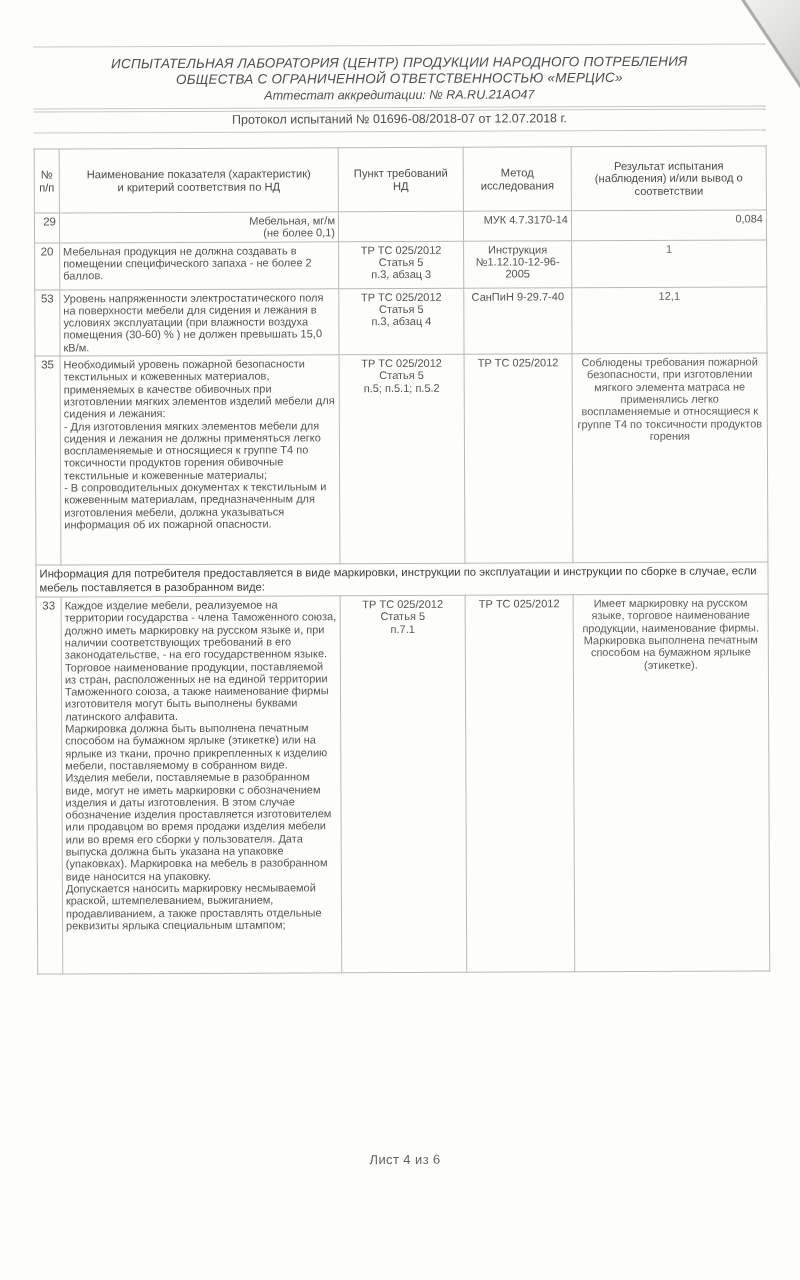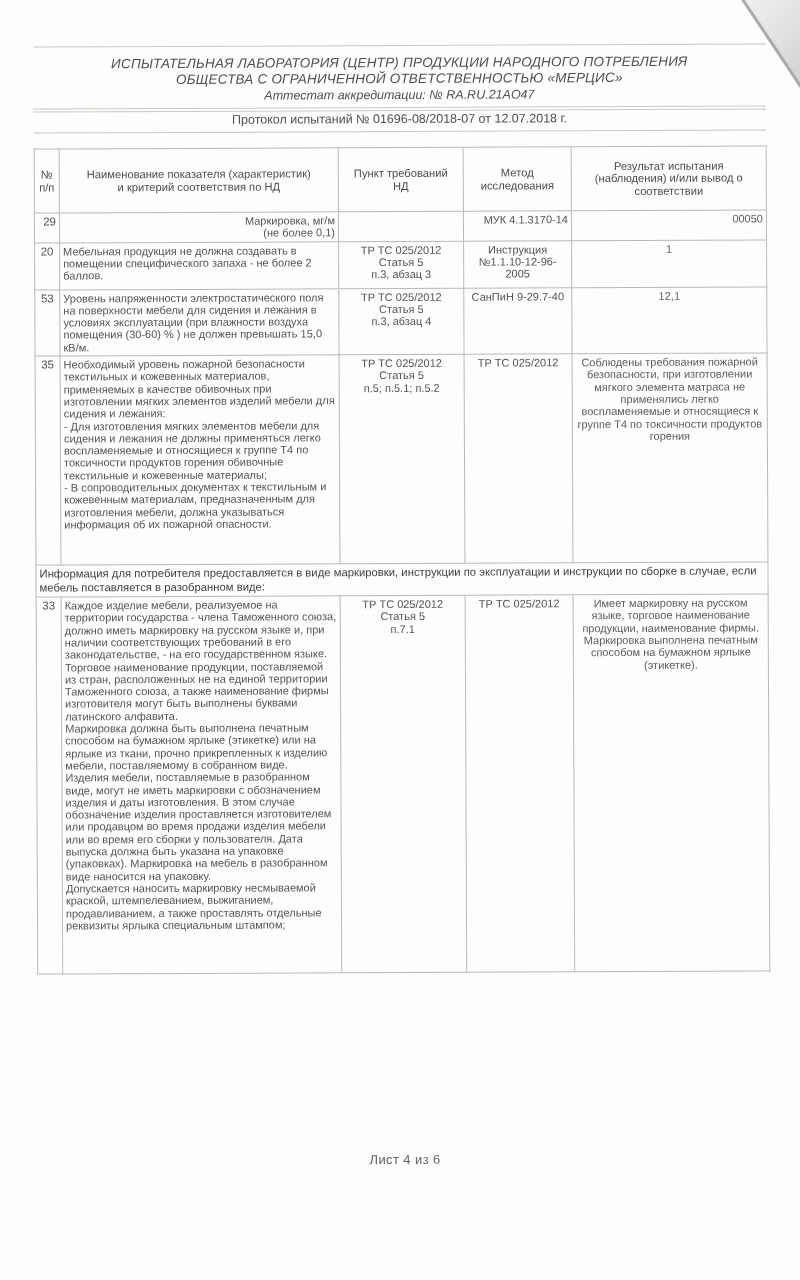--- a/index.html
+++ b/index.html
@@ -122,34 +122,34 @@
           <th>Метод
 исследования</th>
           <th>Результат испытания
 (наблюдения) и/или вывод о
 соответствии</th>
         </tr>
       </thead>
       <tbody>
         <tr class="r29">
           <td class="num">29</td>
-          <td class="name">Маркировка, мг/м
+          <td class="name">Мебельная, мг/м
 (не более 0,1)</td>
           <td class="req"></td>
-          <td class="method">МУК 4.1.3170-14</td>
-          <td class="result">00050</td>
+          <td class="method">МУК 4.7.3170-14</td>
+          <td class="result">0,084</td>
         </tr>
         <tr class="r30">
           <td class="num">20</td>
           <td class="name">Мебельная продукция не должна создавать в помещении специфического запаха - не более 2 баллов.</td>
           <td class="req">ТР ТС 025/2012
 Статья 5
 п.3, абзац 3</td>
           <td class="method">Инструкция
-№1.1.10-12-96-
+№1.12.10-12-96-
 2005</td>
           <td class="result">1</td>
         </tr>
         <tr class="r31">
           <td class="num">53</td>
           <td class="name">Уровень напряженности электростатического поля на поверхности мебели для сидения и лежания в условиях эксплуатации (при влажности воздуха помещения (30-60) % ) не должен превышать 15,0 кВ/м.</td>
           <td class="req">ТР ТС 025/2012
 Статья 5
 п.3, абзац 4</td>
           <td class="method">СанПиН 9-29.7-40</td>

